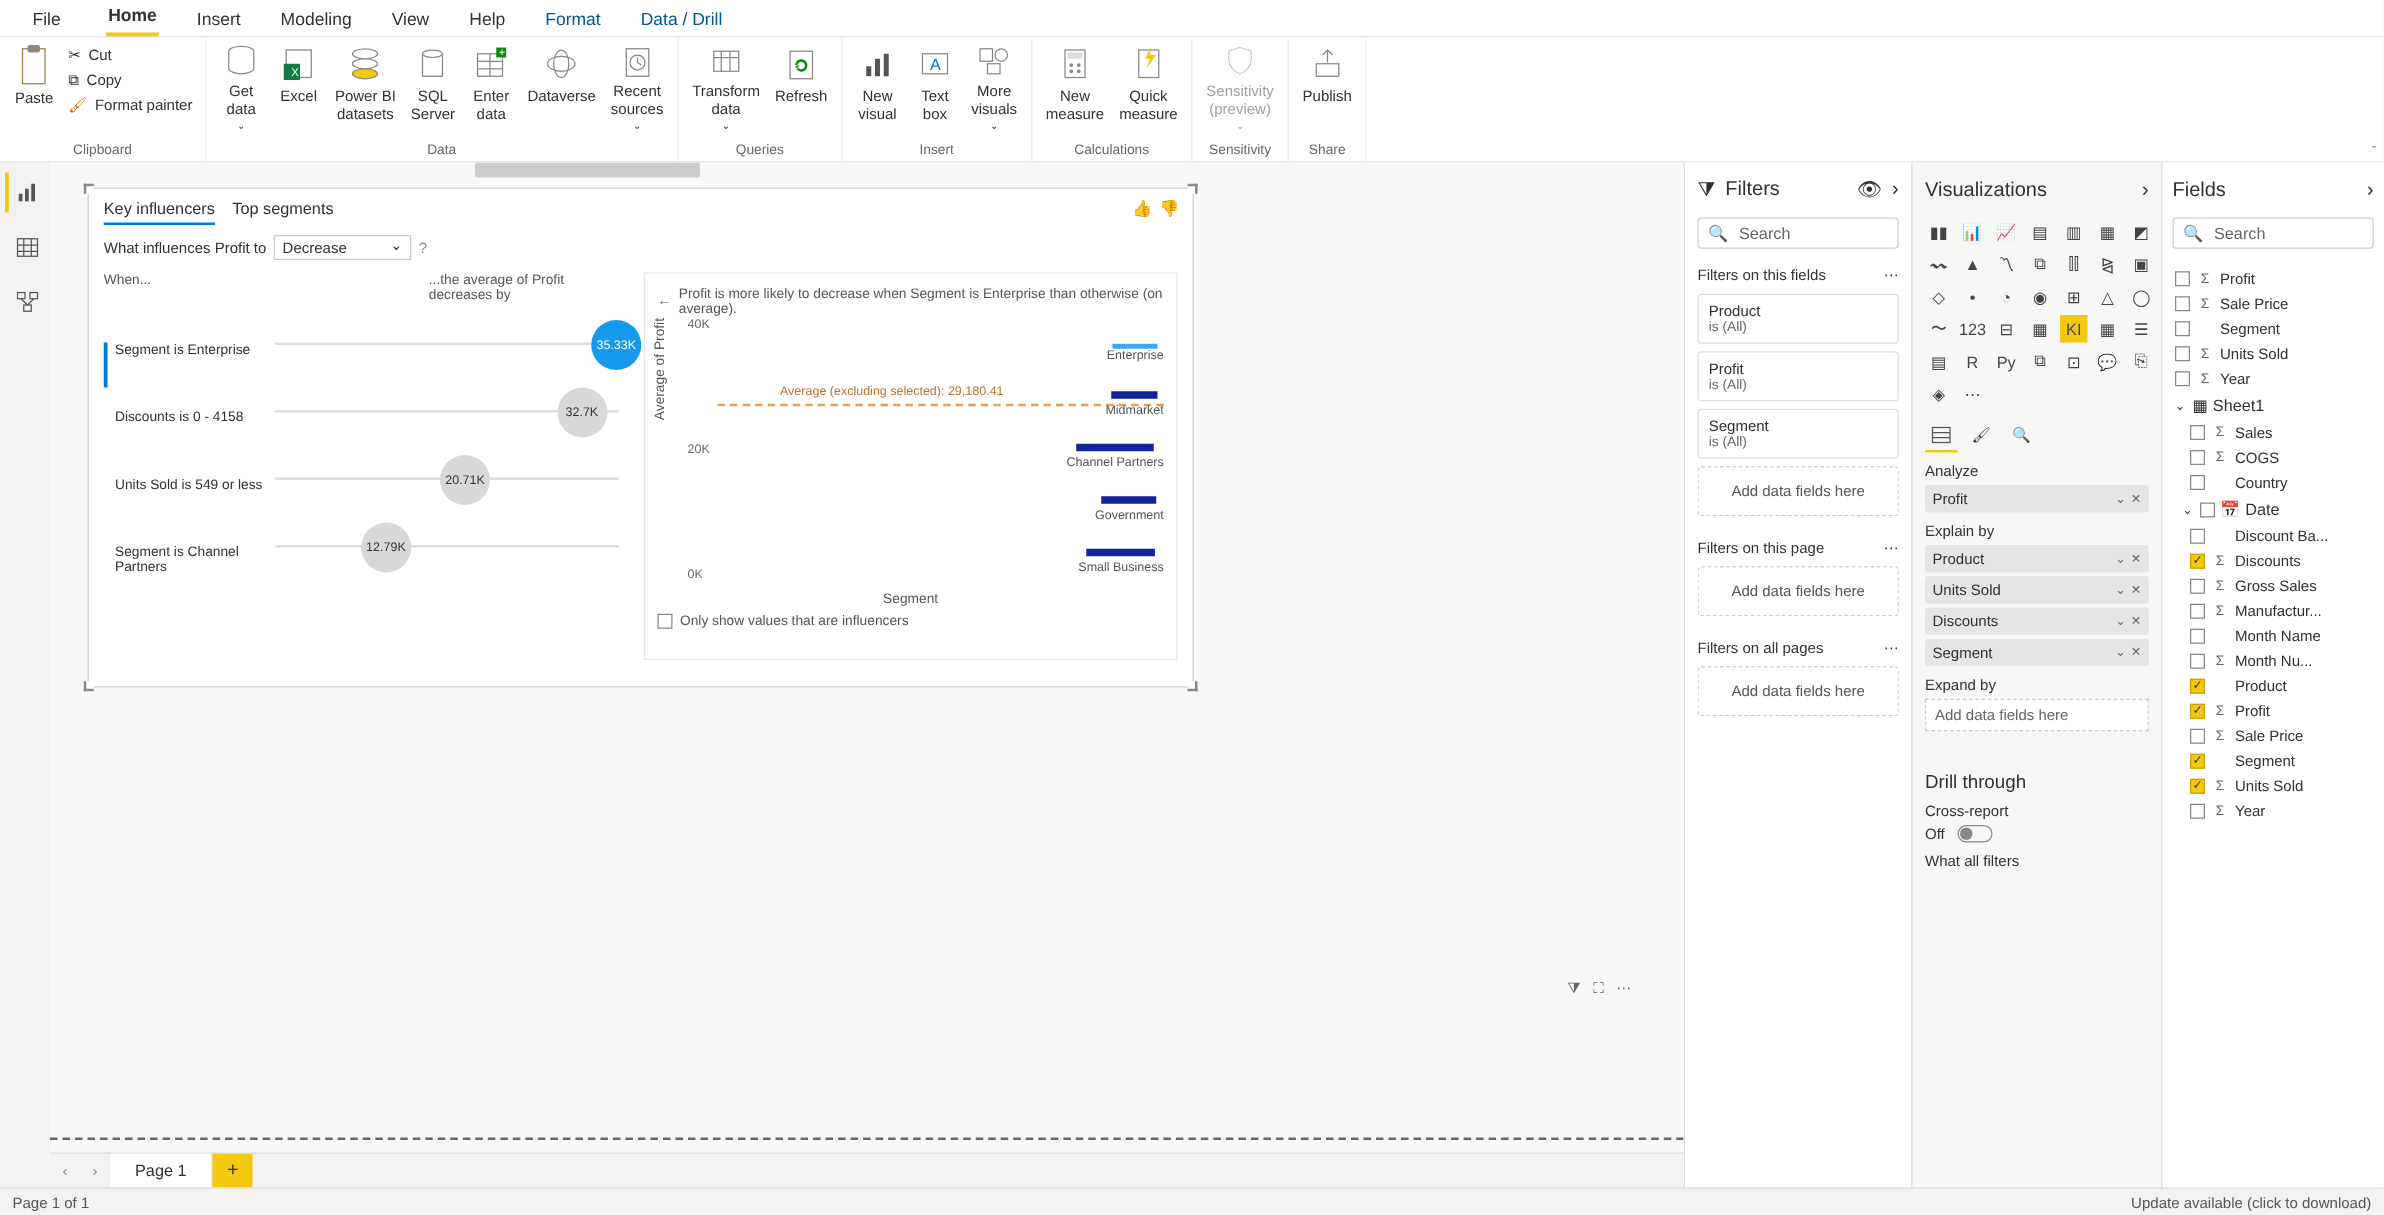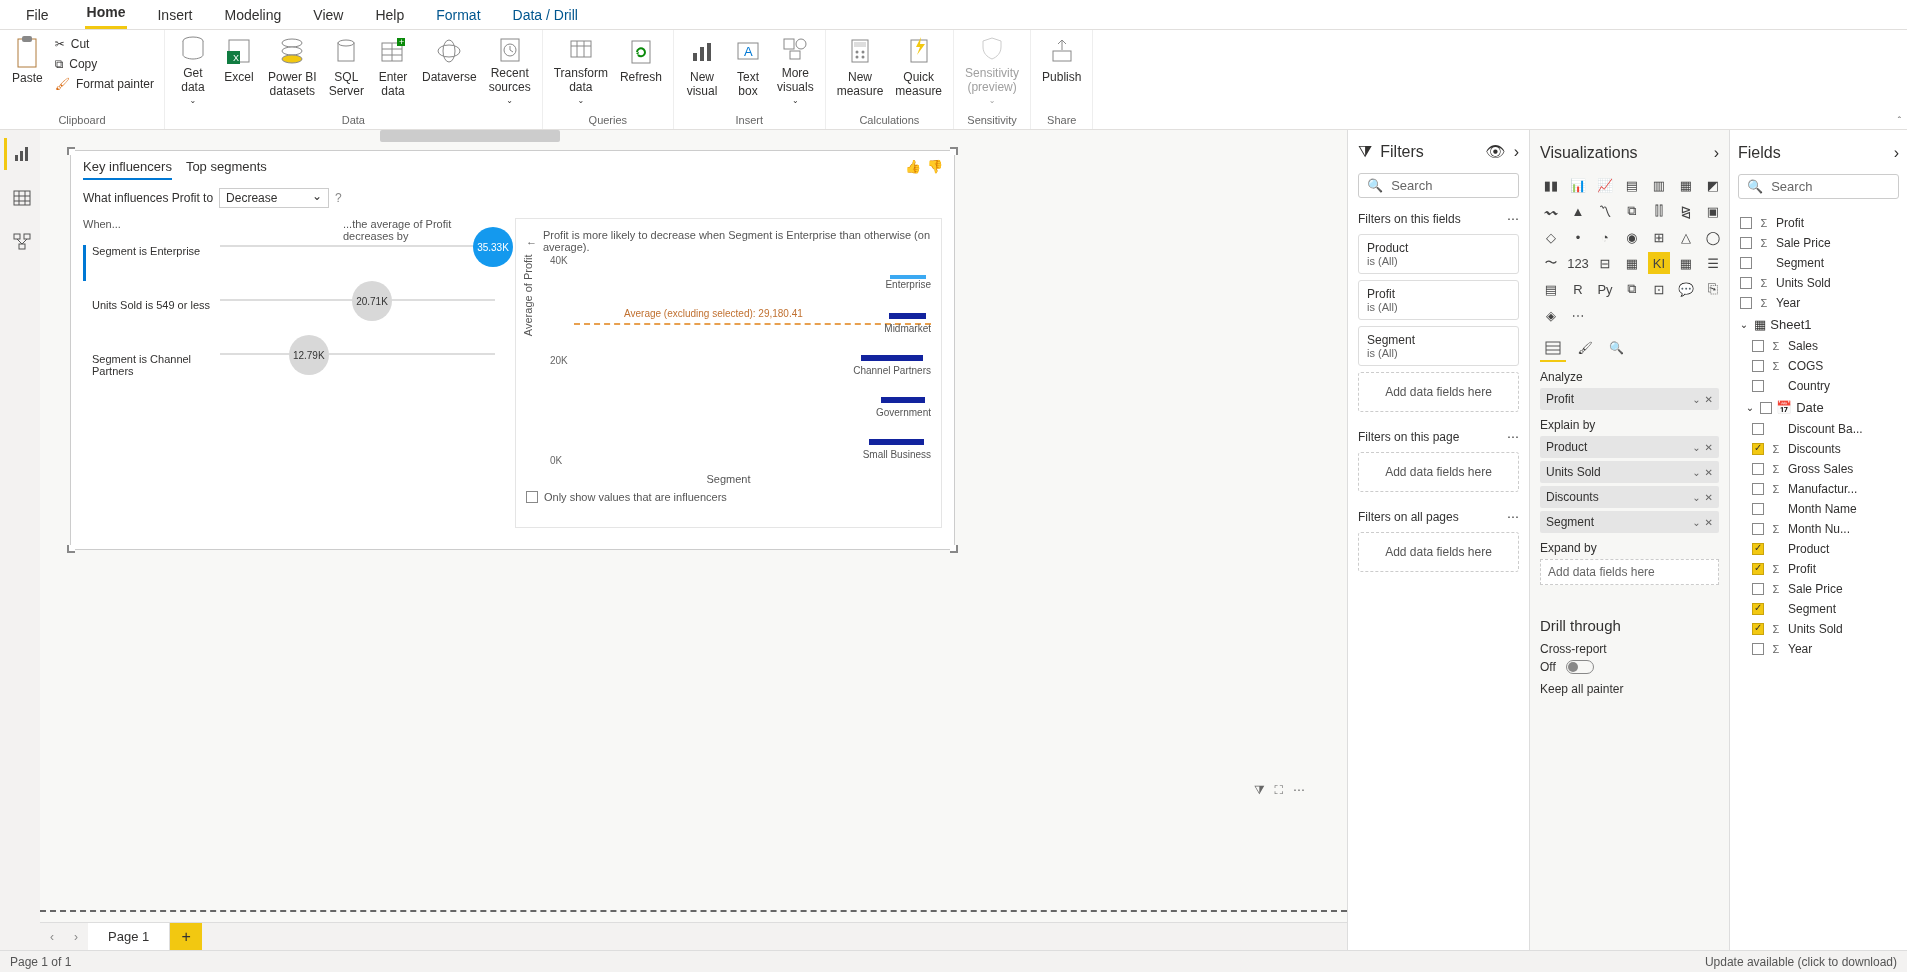--- a/index.html
+++ b/index.html
@@ -45,21 +45,21 @@
 .visual-header { display: flex; gap: 14px; padding: 8px 12px 4px; font-size: 13px; }
 .visual-tab { cursor: pointer; padding-bottom: 4px; }
 .visual-tab.active { border-bottom: 2px solid #0078d4; font-weight: 500; }
 .visual-header-icons { position: absolute; right: 10px; top: 8px; display: flex; gap: 6px; color: #888; }
 .analyze-row { padding: 4px 12px 10px; font-size: 12px; display: flex; align-items: center; gap: 6px; }
 .analyze-select { border: 1px solid #ccc; padding: 2px 28px 2px 6px; position: relative; font-size: 12px; background: #fff; min-width: 110px; }
 .analyze-select::after { content: "⌄"; position: absolute; right: 6px; top: 0; }
 .qmark { color: #888; }
 .influencers-body { display: flex; padding: 0 12px 10px; gap: 12px; height: 320px; }
 .inf-left { width: 420px; position: relative; }
-.inf-cols { display: flex; font-size: 11px; color: #555; margin-bottom: 3px; }
+.inf-cols { display: flex; font-size: 11px; color: #555; margin-bottom: 32px; }
 .inf-col1 { width: 260px; }
 .inf-row { display: flex; align-items: flex-start; height: 54px; font-size: 11px; }
 .inf-row .label { width: 120px; }
 .inf-row.selected::before { content: ""; width: 3px; height: 36px; background: #0078d4; margin-right: 6px; }
 .inf-row:not(.selected)::before { content: ""; width: 3px; height: 36px; margin-right: 6px; }
 .inf-track { flex: 1; position: relative; height: 2px; background: #ddd; margin: 0 8px; }
 .bubble { position: absolute; top: -18px; width: 40px; height: 40px; border-radius: 50%; display: flex; align-items: center; justify-content: center; font-size: 10px; color: #333; }
 .bubble.blue { background: #1499ee; color: #fff; }
 .bubble.grey { background: #d8d8d8; }
 .inf-right { flex: 1; border: 1px solid #e5e5e5; padding: 10px; font-size: 11px; position: relative; }
@@ -441,20 +441,26 @@
       <div class="inf-left">
         <div class="inf-cols">
           <div class="inf-col1">When...</div>
           <div style="width:120px">...the average of Profit decreases by</div>
         </div>
         <div id="inf-rows">
             <div class="inf-row selected">
               <div class="label">Segment is Enterprise</div>
               <div class="inf-track">
                 <div class="bubble blue" style="left:92%">35.33K</div>
+              </div>
+            </div>
+            <div class="inf-row">
+              <div class="label">Discounts is 0 - 4158</div>
+              <div class="inf-track">
+                <div class="bubble grey" style="left:82%">32.7K</div>
               </div>
             </div>
             <div class="inf-row">
               <div class="label">Units Sold is 549 or less</div>
               <div class="inf-track">
                 <div class="bubble grey" style="left:48%">20.71K</div>
               </div>
             </div>
             <div class="inf-row">
               <div class="label">Segment is Channel Partners</div>
@@ -659,21 +665,21 @@
       </div>
     </div>
   <div class="well-label">Expand by</div>
   <div class="well-placeholder">Add data fields here</div>
   <div class="drill-header">Drill through</div>
   <div style="font-size:12px;margin-bottom:4px">Cross-report</div>
   <div class="toggle-row">
       <span>Off</span>
       <div class="toggle"></div>
     </div>
-  <div style="font-size:12px">Keep all painter</div>
+  <div style="font-size:12px">What all filters</div>
 </div>
 
 <div class="fields-pane">
   <div class="fields-header">
       <span>Fields</span>
       <span>›</span>
     </div>
   <div class="search-box">
       <span>🔍</span>
       <span>Search</span>

